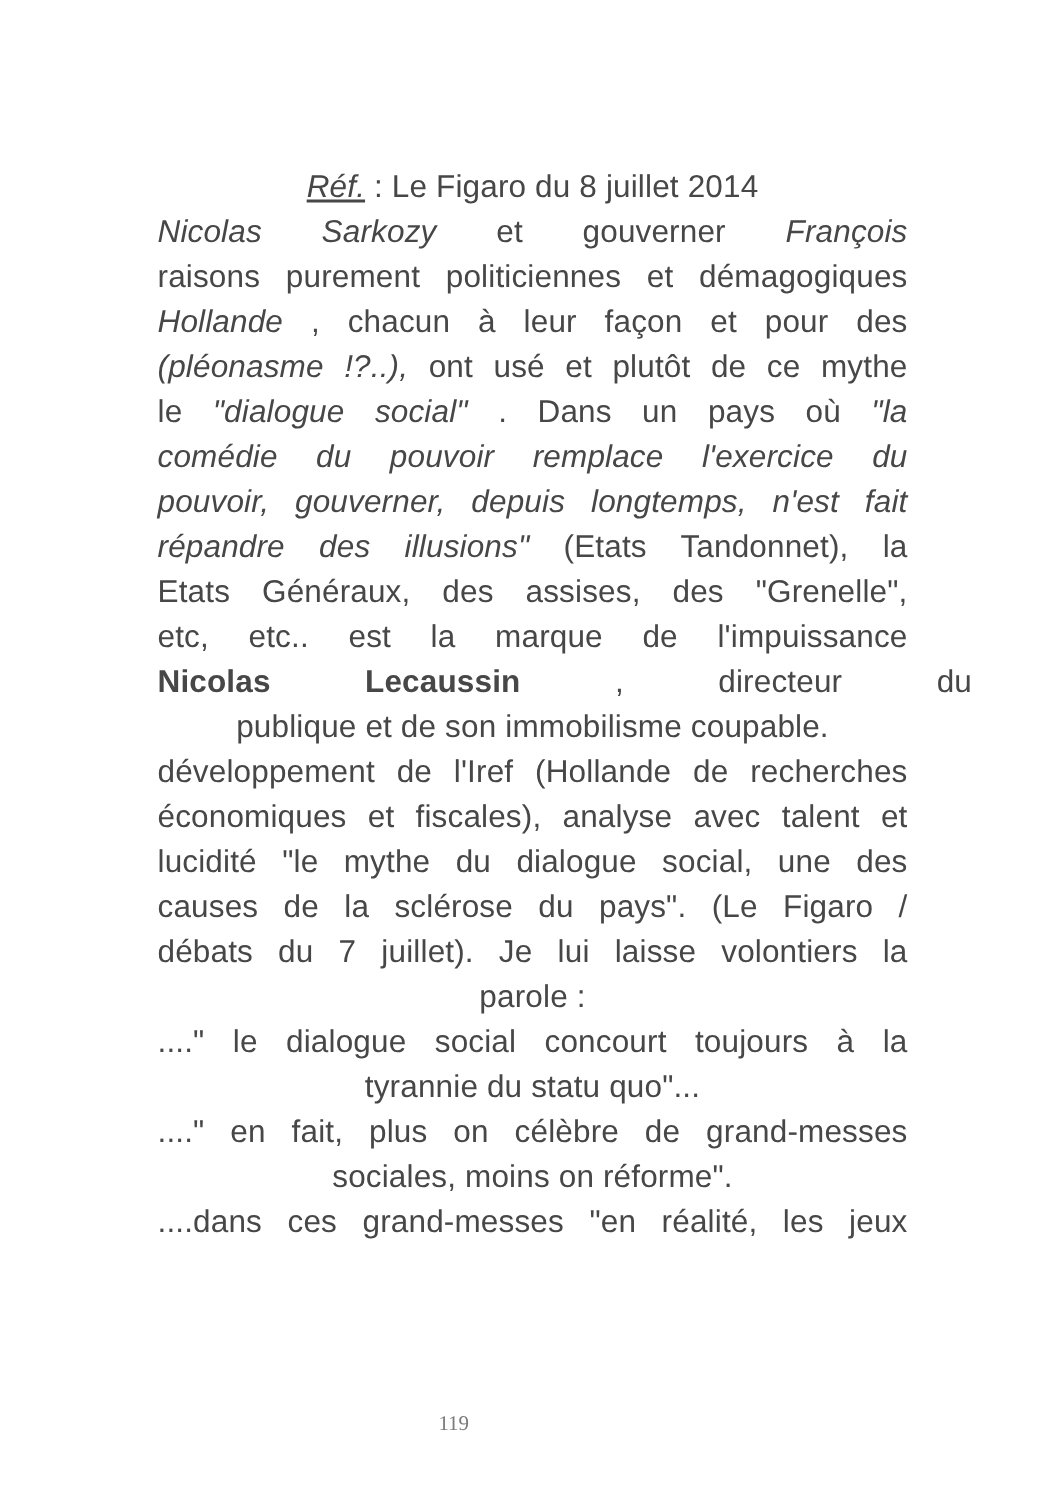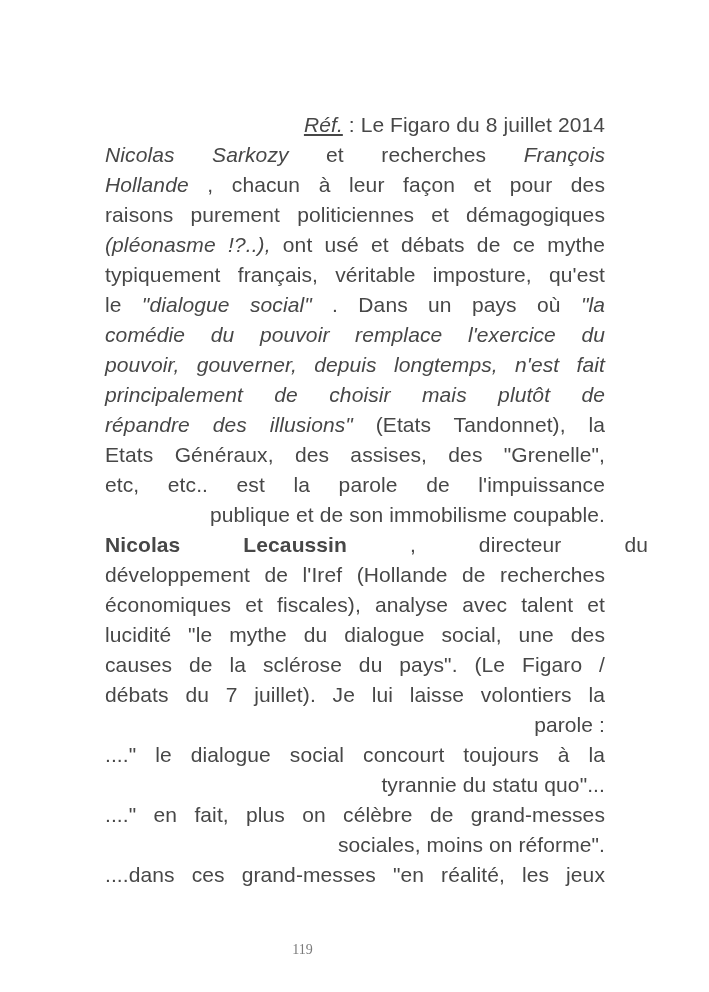--- a/index.html
+++ b/index.html
@@ -21,21 +21,21 @@
     position: absolute;
     top: 110px;
     left: 105px;
     width: 500px;
   }
   .line {
     font-size: 21px;
     line-height: 30px;
     height: 30px;
     color: #474747;
-    text-align: right;
+    text-align: center;
     letter-spacing: 0.1px;
   }
   .line.j {
     text-align: justify;
     text-align-last: justify;
   }
   .line.wide {
     width: 543px;
   }
   .it { font-style: italic; }
@@ -52,34 +52,32 @@
     line-height: 16px;
     color: #7a7a7a;
   }
 </style>
 </head>
 <body>
 
 <div class="page">
   <div class="text-block" id="doc-body">
       <div class="line"><span class="it un">Réf.</span><span> : Le Figaro du 8 juillet 2014</span></div>
-      <div class="line j"><span class="it">Nicolas Sarkozy</span><span> et recherches </span><span class="it">François</span></div>
+      <div class="line j"><span class="it">Nicolas Sarkozy</span><span> et gouverner </span><span class="it">François</span></div>
+      <div class="line j"><span>raisons purement politiciennes et démagogiques</span></div>
       <div class="line j"><span class="it">Hollande</span><span> , chacun à leur façon et pour des</span></div>
-      <div class="line j"><span>raisons purement politiciennes et démagogiques</span></div>
-      <div class="line j"><span class="it">(pléonasme !?..),</span><span> ont usé et débats de ce mythe</span></div>
-      <div class="line j"><span>typiquement français, véritable imposture, qu'est</span></div>
+      <div class="line j"><span class="it">(pléonasme !?..),</span><span> ont usé et plutôt de ce mythe</span></div>
       <div class="line j"><span>le </span><span class="it">"dialogue social"</span><span> . Dans un pays où </span><span class="it">"la</span></div>
       <div class="line j"><span class="it">comédie du pouvoir remplace l'exercice du</span></div>
       <div class="line j"><span class="it">pouvoir, gouverner, depuis longtemps, n'est fait</span></div>
-      <div class="line j"><span class="it">principalement de choisir mais plutôt de</span></div>
       <div class="line j"><span class="it">répandre des illusions"</span><span> (Etats Tandonnet), la</span></div>
       <div class="line j"><span>Etats Généraux, des assises, des "Grenelle",</span></div>
-      <div class="line j"><span>etc, etc.. est la parole de l'impuissance</span></div>
+      <div class="line j"><span>etc, etc.. est la marque de l'impuissance</span></div>
+      <div class="line j wide"><span class="bd">Nicolas Lecaussin</span><span> , directeur du</span></div>
       <div class="line"><span>publique et de son immobilisme coupable.</span></div>
-      <div class="line j wide"><span class="bd">Nicolas Lecaussin</span><span> , directeur du</span></div>
       <div class="line j"><span>développement de l'Iref (Hollande de recherches</span></div>
       <div class="line j"><span>économiques et fiscales), analyse avec talent et</span></div>
       <div class="line j"><span>lucidité "le mythe du dialogue social, une des</span></div>
       <div class="line j"><span>causes de la sclérose du pays". (Le Figaro /</span></div>
       <div class="line j"><span>débats du 7 juillet). Je lui laisse volontiers la</span></div>
       <div class="line"><span>parole :</span></div>
       <div class="line j"><span>...." le dialogue social concourt toujours à la</span></div>
       <div class="line"><span>tyrannie du statu quo"...</span></div>
       <div class="line j"><span>...." en fait, plus on célèbre de grand-messes</span></div>
       <div class="line"><span>sociales, moins on réforme".</span></div>

